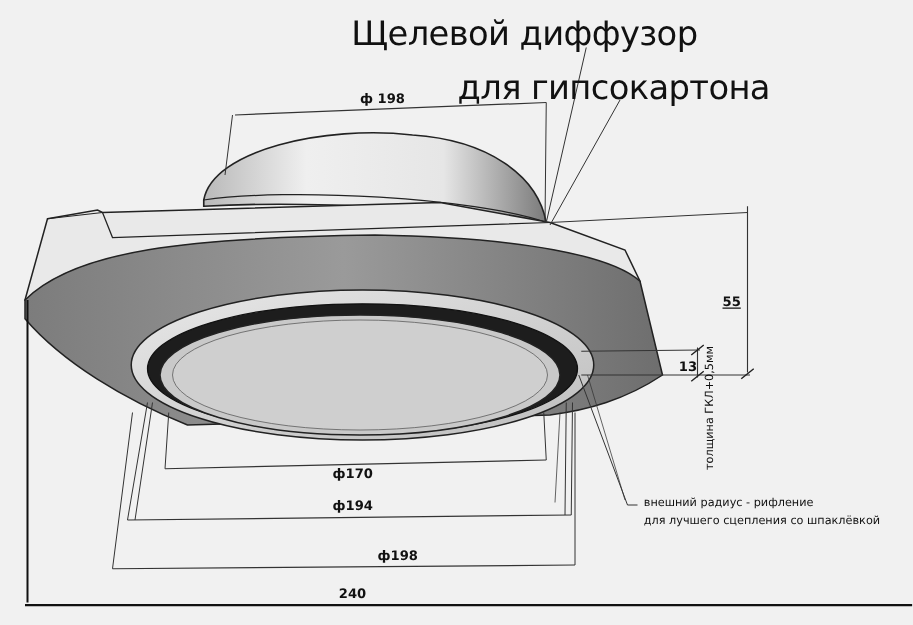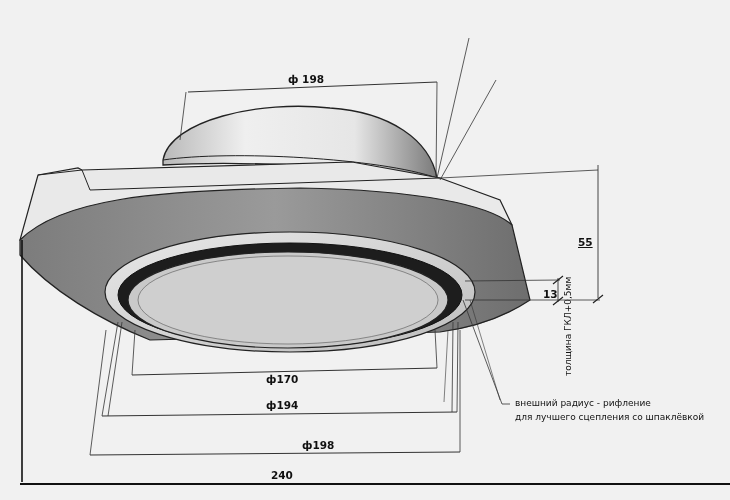--- a/index.html
+++ b/index.html
@@ -78,20 +78,22 @@
     <line x1="452" y1="412" x2="453" y2="322" stroke="#333" stroke-width="0.8"></line>
     <line x1="90" y1="455" x2="106" y2="330" stroke="#333" stroke-width="0.8"></line>
     <line x1="460" y1="452" x2="460" y2="330" stroke="#333" stroke-width="0.8"></line>
     <line x1="444" y1="402" x2="448" y2="330" stroke="#333" stroke-width="0.6"></line>
 
     <line x1="463" y1="300" x2="502" y2="404" stroke="#333" stroke-width="0.8"></line>
     <line x1="502" y1="404" x2="510" y2="404" stroke="#333" stroke-width="0.8"></line>
     <line x1="470" y1="300" x2="500" y2="400" stroke="#333" stroke-width="0.6"></line>
   </svg>
 
+  <div class="title" style="left:281px;top:12px;">Щелевой диффузор</div>
+  <div class="title" style="left:366px;top:55px;">для гипсокартона</div>
 
   <div class="dim" style="left:288px;top:73px;">ф 198</div>
   <div class="dim" style="left:266px;top:373px;">ф170</div>
   <div class="dim" style="left:266px;top:399px;">ф194</div>
   <div class="dim" style="left:266px;top:439px;margin-left:36px;">ф198</div>
   <div class="dim" style="left:271px;top:469px;text-align:right;">240</div>
   <div class="dim" style="left:578px;top:236px;text-decoration:underline;">55</div>
   <div class="dim" style="left:543px;top:288px;">13</div>
   <div class="vert" style="left:563px;top:376px;">толщина ГКЛ+0,5мм</div>
 

